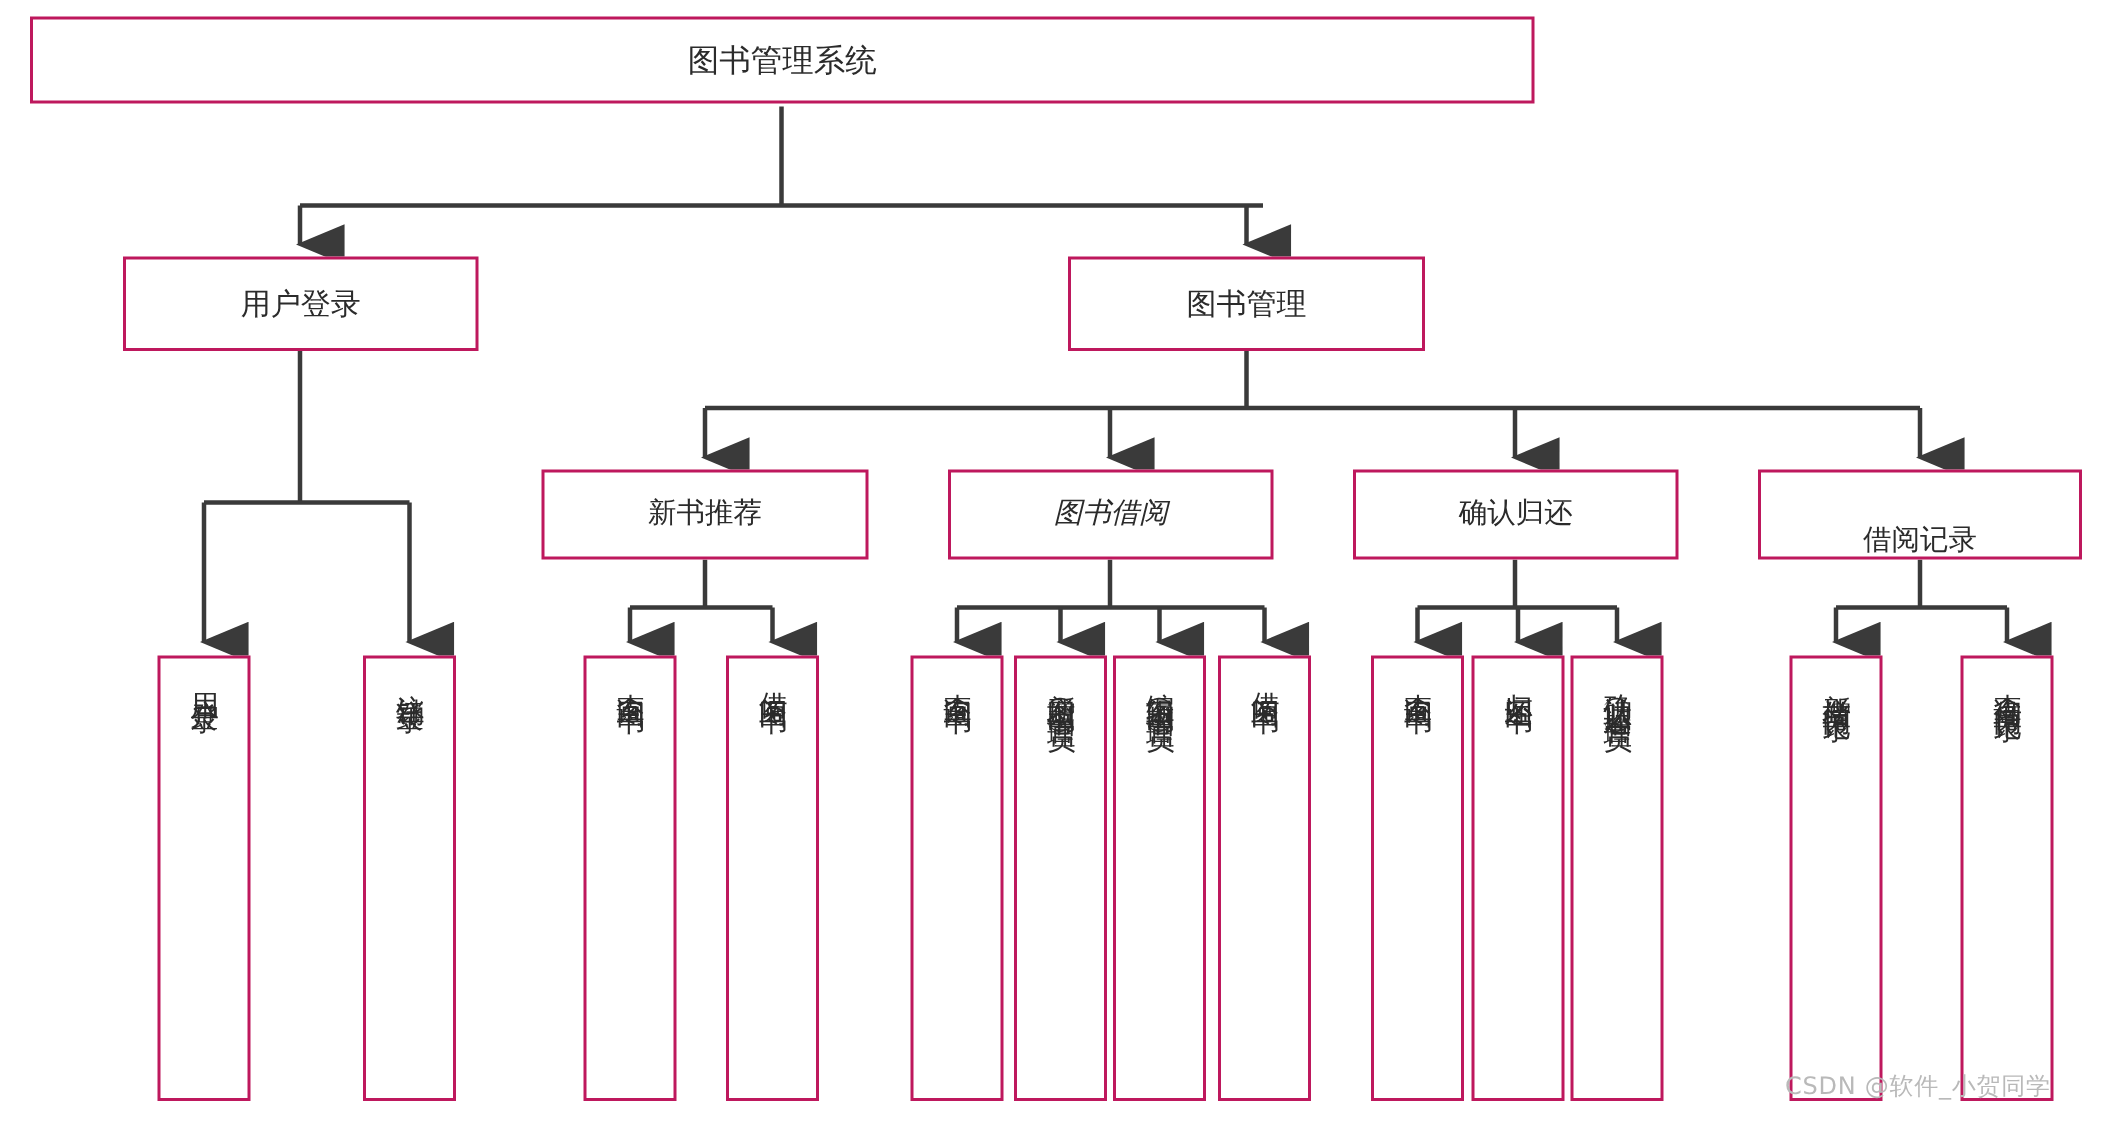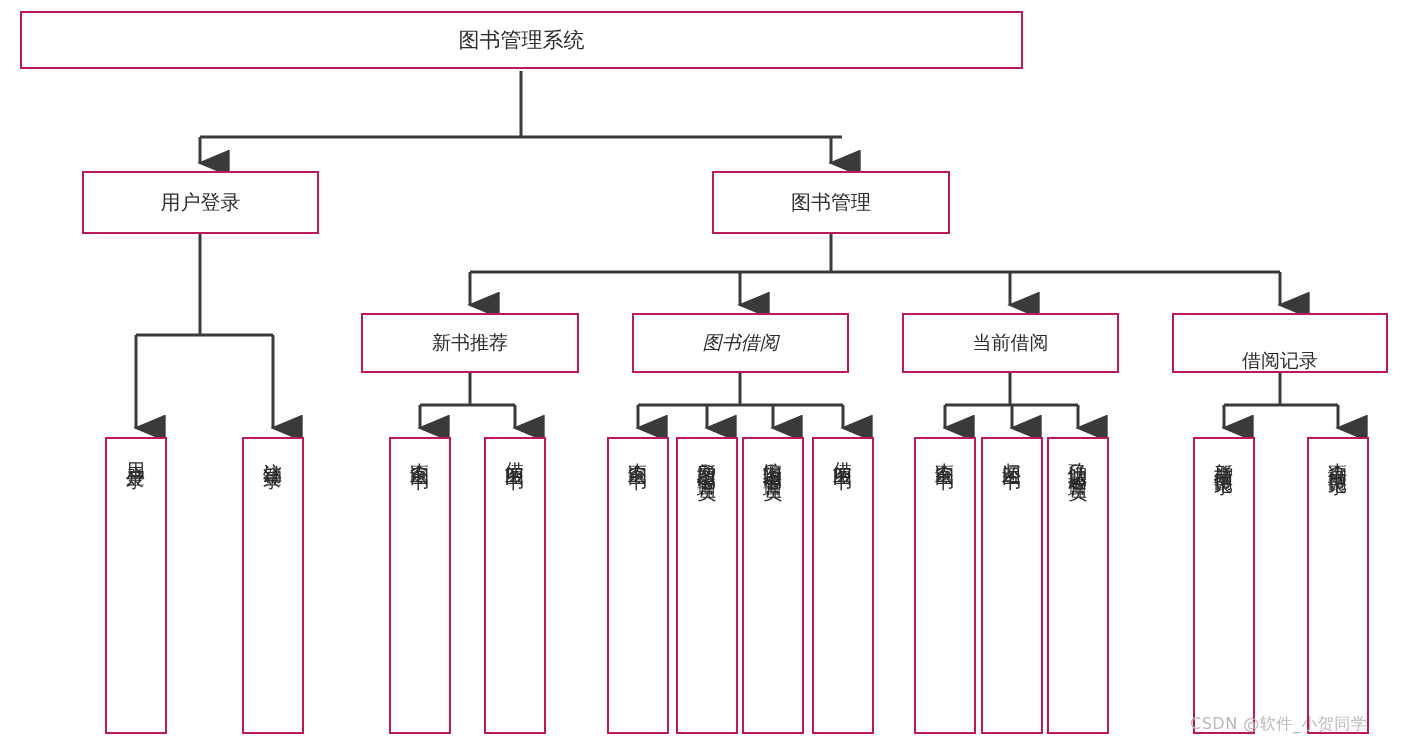--- a/index.html
+++ b/index.html
@@ -132,21 +132,21 @@
     <span class="label">图书管理</span>
   </div>
 
   <div class="node node-l2" style="left:361px; top:313px; width:218px; height:60px;">
     <span class="label">新书推荐</span>
   </div>
   <div class="node node-l2" style="left:632px; top:313px; width:217px; height:60px;font-style:italic;">
     <span class="label">图书借阅</span>
   </div>
   <div class="node node-l2" style="left:902px; top:313px; width:217px; height:60px;">
-    <span class="label">当前借阅</span>
+    <span class="label">确认归还</span>
   </div>
   <div class="node node-l2" style="left:1172px; top:313px; width:216px; height:60px;align-items:flex-end;">
     <span class="label">借阅记录</span>
   </div>
 
   <div class="node node-leaf" style="left:105px; top:437px; width:62px; height:297px;">
     <span class="label">用户登录</span>
   </div>
   <div class="node node-leaf" style="left:242px; top:437px; width:62px; height:297px;">
     <span class="label">注销登录</span>

